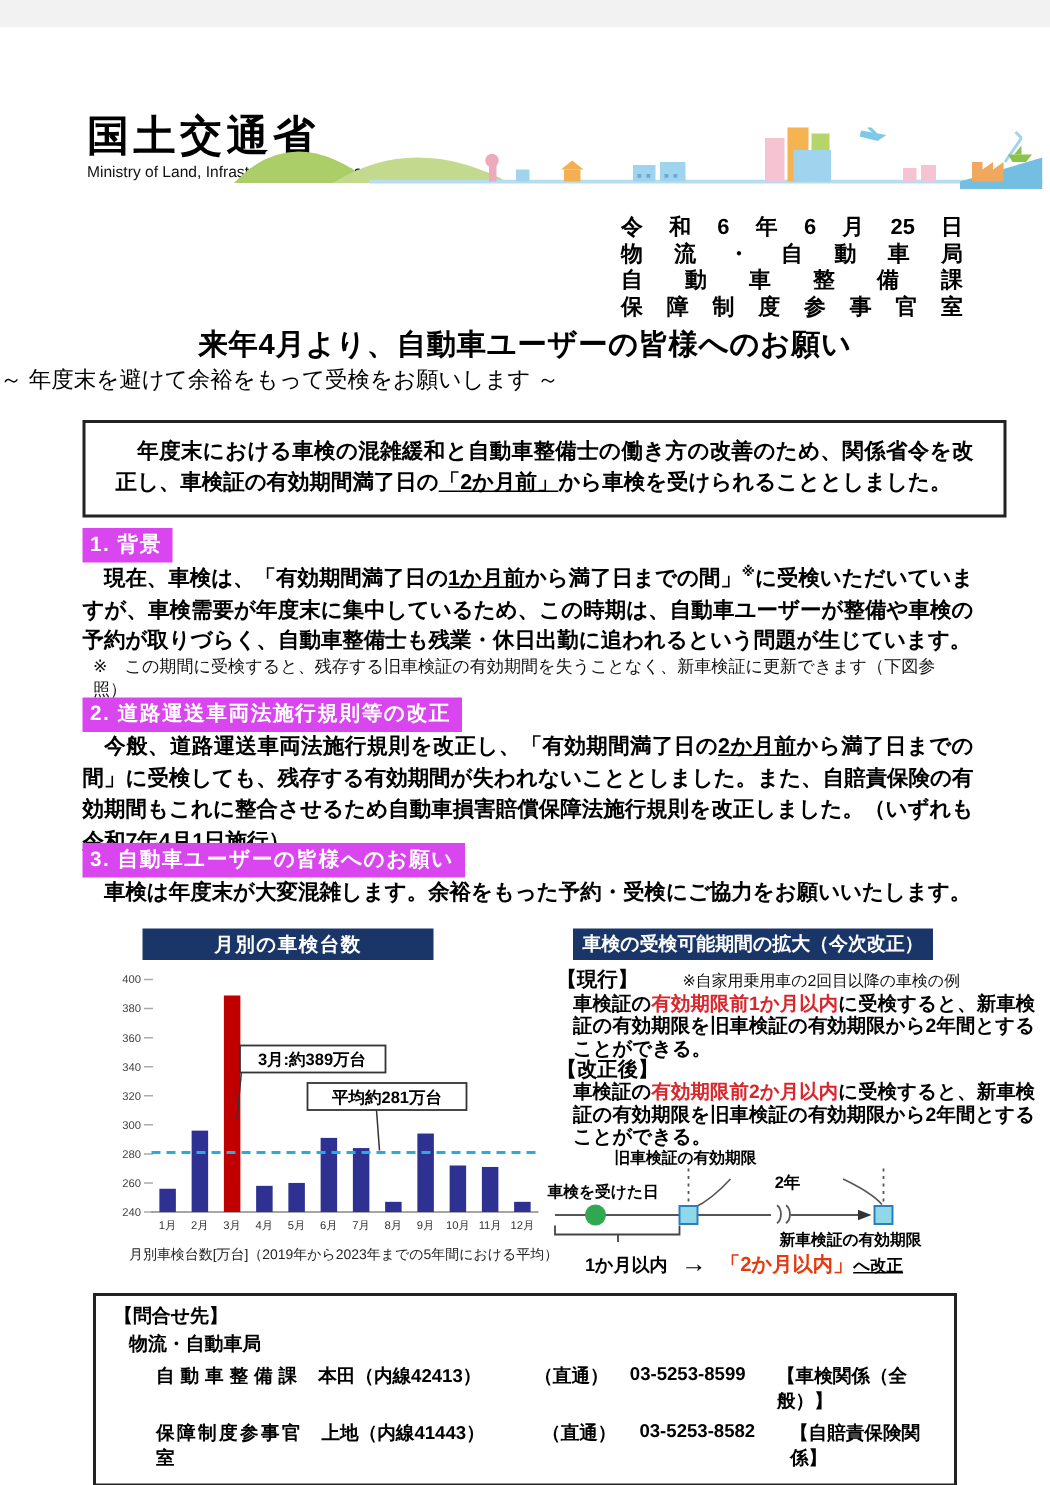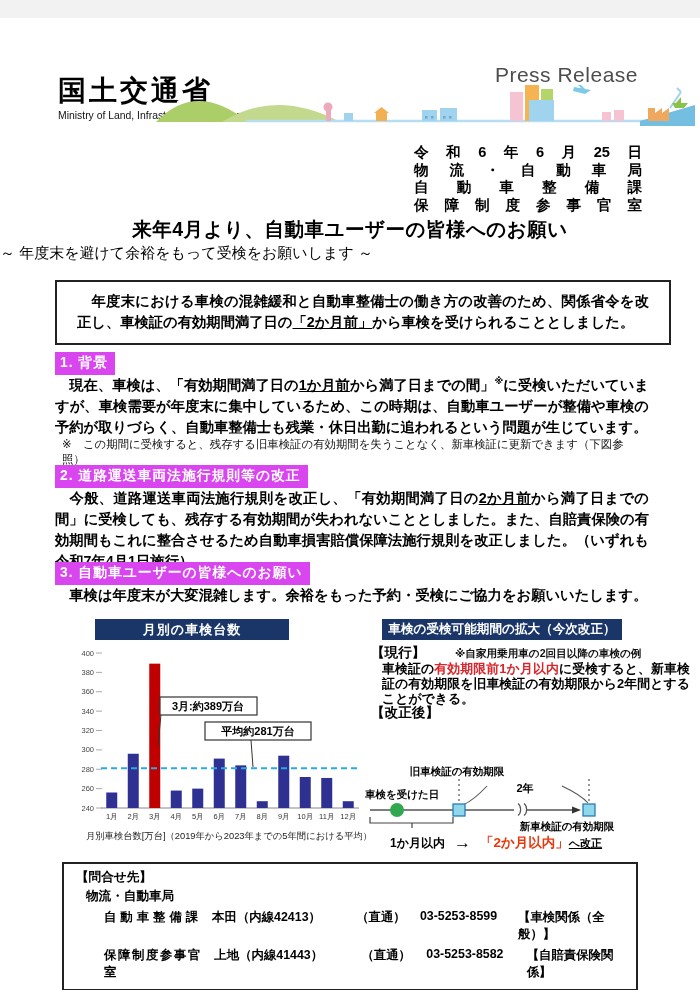--- a/index.html
+++ b/index.html
@@ -31,21 +31,21 @@
   sup{font-size:9px;}
 
   .navy{background:#1A3668;color:#fff;font-weight:bold;text-align:center;}
   .chart-title{left:95px;top:601px;width:194px;height:21px;line-height:21px;font-size:13px;letter-spacing:1px;}
   .panel-title{left:382px;top:601px;width:240px;height:21px;line-height:21px;font-size:12.6px;}
 
   .chart-svg{left:75px;top:627px;}
   .chart-caption{left:86px;top:812px;font-size:9.3px;color:#222;}
 
   .cur-label{left:371px;top:626px;font-size:13.6px;font-weight:bold;}
-  .ex-note{left:455px;top:629px;font-size:10.6px;font-weight:bold;color:#111;}
+  .ex-note{left:455px;top:629px;font-size:10.6px;font-weight:normal;color:#111;}
   .cur-text{left:382px;top:643px;width:308px;font-size:12.9px;font-weight:bold;line-height:15px;text-align:justify;}
   .rev-label{left:371px;top:686px;font-size:13.6px;font-weight:bold;}
   .rev-text{left:382px;top:702px;width:308px;font-size:12.9px;font-weight:bold;line-height:15px;text-align:justify;}
   .red{color:#D9262C;}
 
   .timeline-svg{left:362px;top:746px;}
   .change-line{left:390px;top:816px;display:flex;align-items:center;font-weight:bold;}
   .change-line .before{font-size:12px;}
   .change-line .arrow{font-size:17px;margin:0 9px;line-height:12px;}
   .change-line .after{font-size:13.5px;color:#E8380D;}
@@ -63,21 +63,20 @@
 
   svg text{font-family:"Liberation Sans","DejaVu Sans",sans-serif;}
 </style>
 </head>
 <body>
 
 <div class="page">
 
   <div class="abs logo-title">国土交通省</div>
   <div class="abs logo-sub">Ministry of Land, Infrastructure, Transport and Tourism</div>
-  <div class="abs press">Press Release</div>
 
   <svg class="abs art" width="545" height="52" viewBox="0 0 545 52">
     <path d="M6,48 Q46,6 98,48 Z" fill="#abce68"></path>
     <path d="M72,48 Q126,14 190,48 Z" fill="#c3da8e"></path>
     <line x1="96" y1="47" x2="545" y2="47" stroke="#b7ddf0" stroke-width="2.5"></line>
     <path d="M490,47 L545,31 L545,52 L490,52 Z" fill="#74bee2"></path>
     <circle cx="178" cy="33" r="4.5" fill="#ecaabc"></circle>
     <rect x="176" y="36" width="5" height="11" fill="#ecaabc"></rect>
     <rect x="194" y="39" width="9" height="8" fill="#9fd3ee"></rect>
     <rect x="226" y="39" width="11" height="8" fill="#f2b052"></rect>
@@ -181,20 +180,21 @@
     <rect x="130" y="77" width="106" height="18" fill="#fff" stroke="#333" stroke-width="1.2"></rect>
     <text x="183" y="90" text-anchor="middle" font-size="11" font-weight="bold" fill="#000">平均約281万台</text>
   </svg>
   <div class="abs chart-caption">月別車検台数[万台]（2019年から2023年までの5年間における平均）</div>
 
   <div class="abs navy panel-title">車検の受検可能期間の拡大（今次改正）</div>
   <div class="abs cur-label">【現行】</div>
   <div class="abs ex-note">※自家用乗用車の2回目以降の車検の例</div>
   <div class="abs cur-text"><span>車検証の</span><span class="red">有効期限前1か月以内</span><span>に受検すると、新車検証の有効期限を旧車検証の有効期限から2年間とすることができる。</span></div>
   <div class="abs rev-label">【改正後】</div>
+  <div class="abs rev-text"><span>車検証の</span><span class="red">有効期限前2か月以内</span><span>に受検すると、新車検証の有効期限を旧車検証の有効期限から2年間とすることができる。</span></div>
 
   <svg class="abs timeline-svg" width="332" height="70" viewBox="0 0 332 70">
     <text x="95" y="11" text-anchor="middle" font-size="10.5" font-weight="bold" fill="#000">旧車検証の有効期限</text>
     <line x1="97" y1="15" x2="97" y2="39" stroke="#555" stroke-width="1.2" stroke-dasharray="2,3"></line>
     <line x1="227" y1="15" x2="227" y2="39" stroke="#555" stroke-width="1.2" stroke-dasharray="2,3"></line>
     <path d="M125,22 Q112,36 101,41" stroke="#555" stroke-width="1.1" fill="none"></path>
     <path d="M200,22 Q219,31 226,39" stroke="#555" stroke-width="1.1" fill="none"></path>
     <text x="3" y="34" font-size="10.5" font-weight="bold" fill="#000">車検を受けた日</text>
     <text x="163" y="28" text-anchor="middle" font-size="11" font-weight="bold" fill="#000">2年</text>
     <line x1="8" y1="46" x2="212" y2="46" stroke="#555" stroke-width="1.3"></line>

